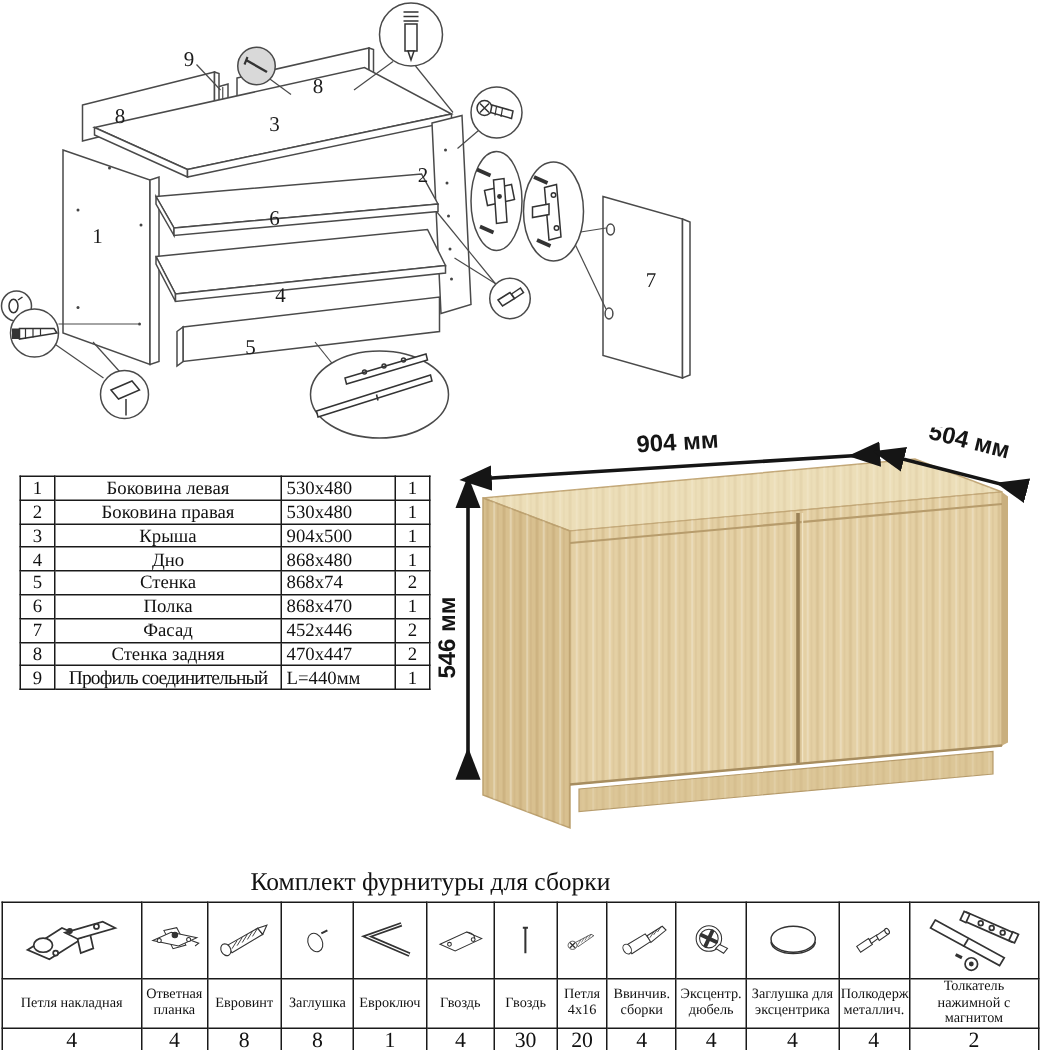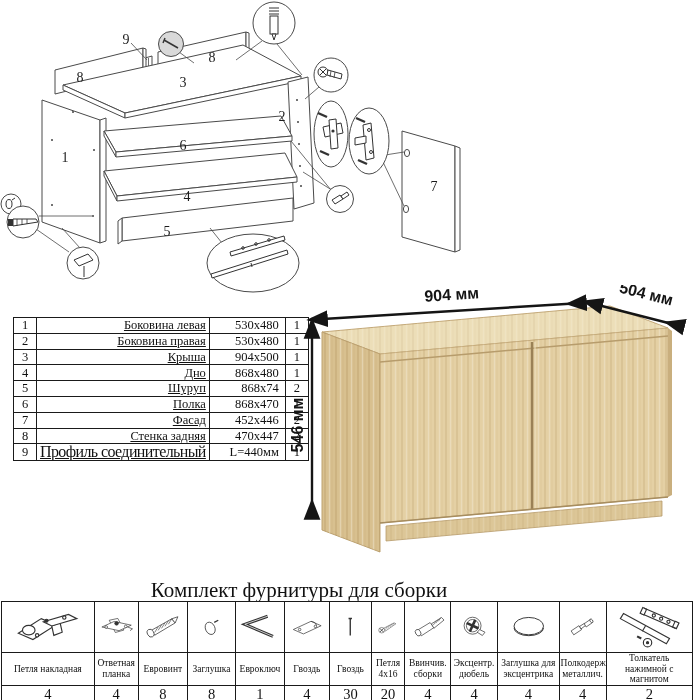--- a/index.html
+++ b/index.html
@@ -3,27 +3,27 @@
 <meta charset="utf-8">
 <style>
   html,body{margin:0;padding:0;background:#fff;width:694px;height:700px;overflow:hidden;
     font-family:"Liberation Serif", serif;}
   .abs{position:absolute;}
   
   #parts-table{position:absolute;left:13px;top:317px;border-collapse:collapse;table-layout:fixed;}
   #parts-table td{border:1.4px solid #1a1a1a;font-size:12.5px;color:#111;height:14.8px;
     padding:0 3px;white-space:nowrap;overflow:hidden;line-height:1;}
   #parts-table td.c-num{width:16px;text-align:center;}
-  #parts-table td.c-name{width:144px;text-align:right;text-decoration:underline;}
-  #parts-table td.c-size{width:66px;text-align:right;padding-right:6px;}
+  #parts-table td.c-name{width:144px;text-align:center;}
+  #parts-table td.c-size{width:66px;padding-right:6px;}
   #parts-table td.c-qty{width:16px;text-align:center;}
-  #parts-table td.condensed{font-size:16px;letter-spacing:-0.6px;}
+  #parts-table td.condensed{font-size:13px;letter-spacing:-0.6px;}
   
-  #hw-title{position:absolute;left:12px;top:578px;width:574px;text-align:center;
-    font-size:21px;color:#111;}
+  #hw-title{position:absolute;left:0;top:578px;width:574px;text-align:center;
+    font-size:17px;color:#111;}
   #hw-table{position:absolute;left:1px;top:601px;width:692px;border-collapse:collapse;table-layout:fixed;}
   #hw-table td{border:1.4px solid #1a1a1a;text-align:center;vertical-align:middle;color:#111;
     padding:0 1px;overflow:hidden;}
   #hw-table tr.r-icon td{height:50px;}
   #hw-table tr.r-label td{height:29px;font-size:9.5px;line-height:1.12;}
   #hw-table tr.r-qty td{height:16px;font-size:14.5px;}
   .hwicon{width:95%;height:46px;display:block;margin:0 auto;}
   
   .ln{stroke:#4a4a4a;fill:none;stroke-width:1;}
   .pnl{stroke:#4a4a4a;fill:#ffffff;stroke-width:1;}
@@ -336,21 +336,21 @@
         <td class="c-qty">1</td>
       </tr>
       <tr>
         <td class="c-num">4</td>
         <td class="c-name">Дно</td>
         <td class="c-size">868x480</td>
         <td class="c-qty">1</td>
       </tr>
       <tr>
         <td class="c-num">5</td>
-        <td class="c-name">Шуруп</td>
+        <td class="c-name">Стенка</td>
         <td class="c-size">868x74</td>
         <td class="c-qty">2</td>
       </tr>
       <tr>
         <td class="c-num">6</td>
         <td class="c-name">Полка</td>
         <td class="c-size">868x470</td>
         <td class="c-qty">1</td>
       </tr>
       <tr>

